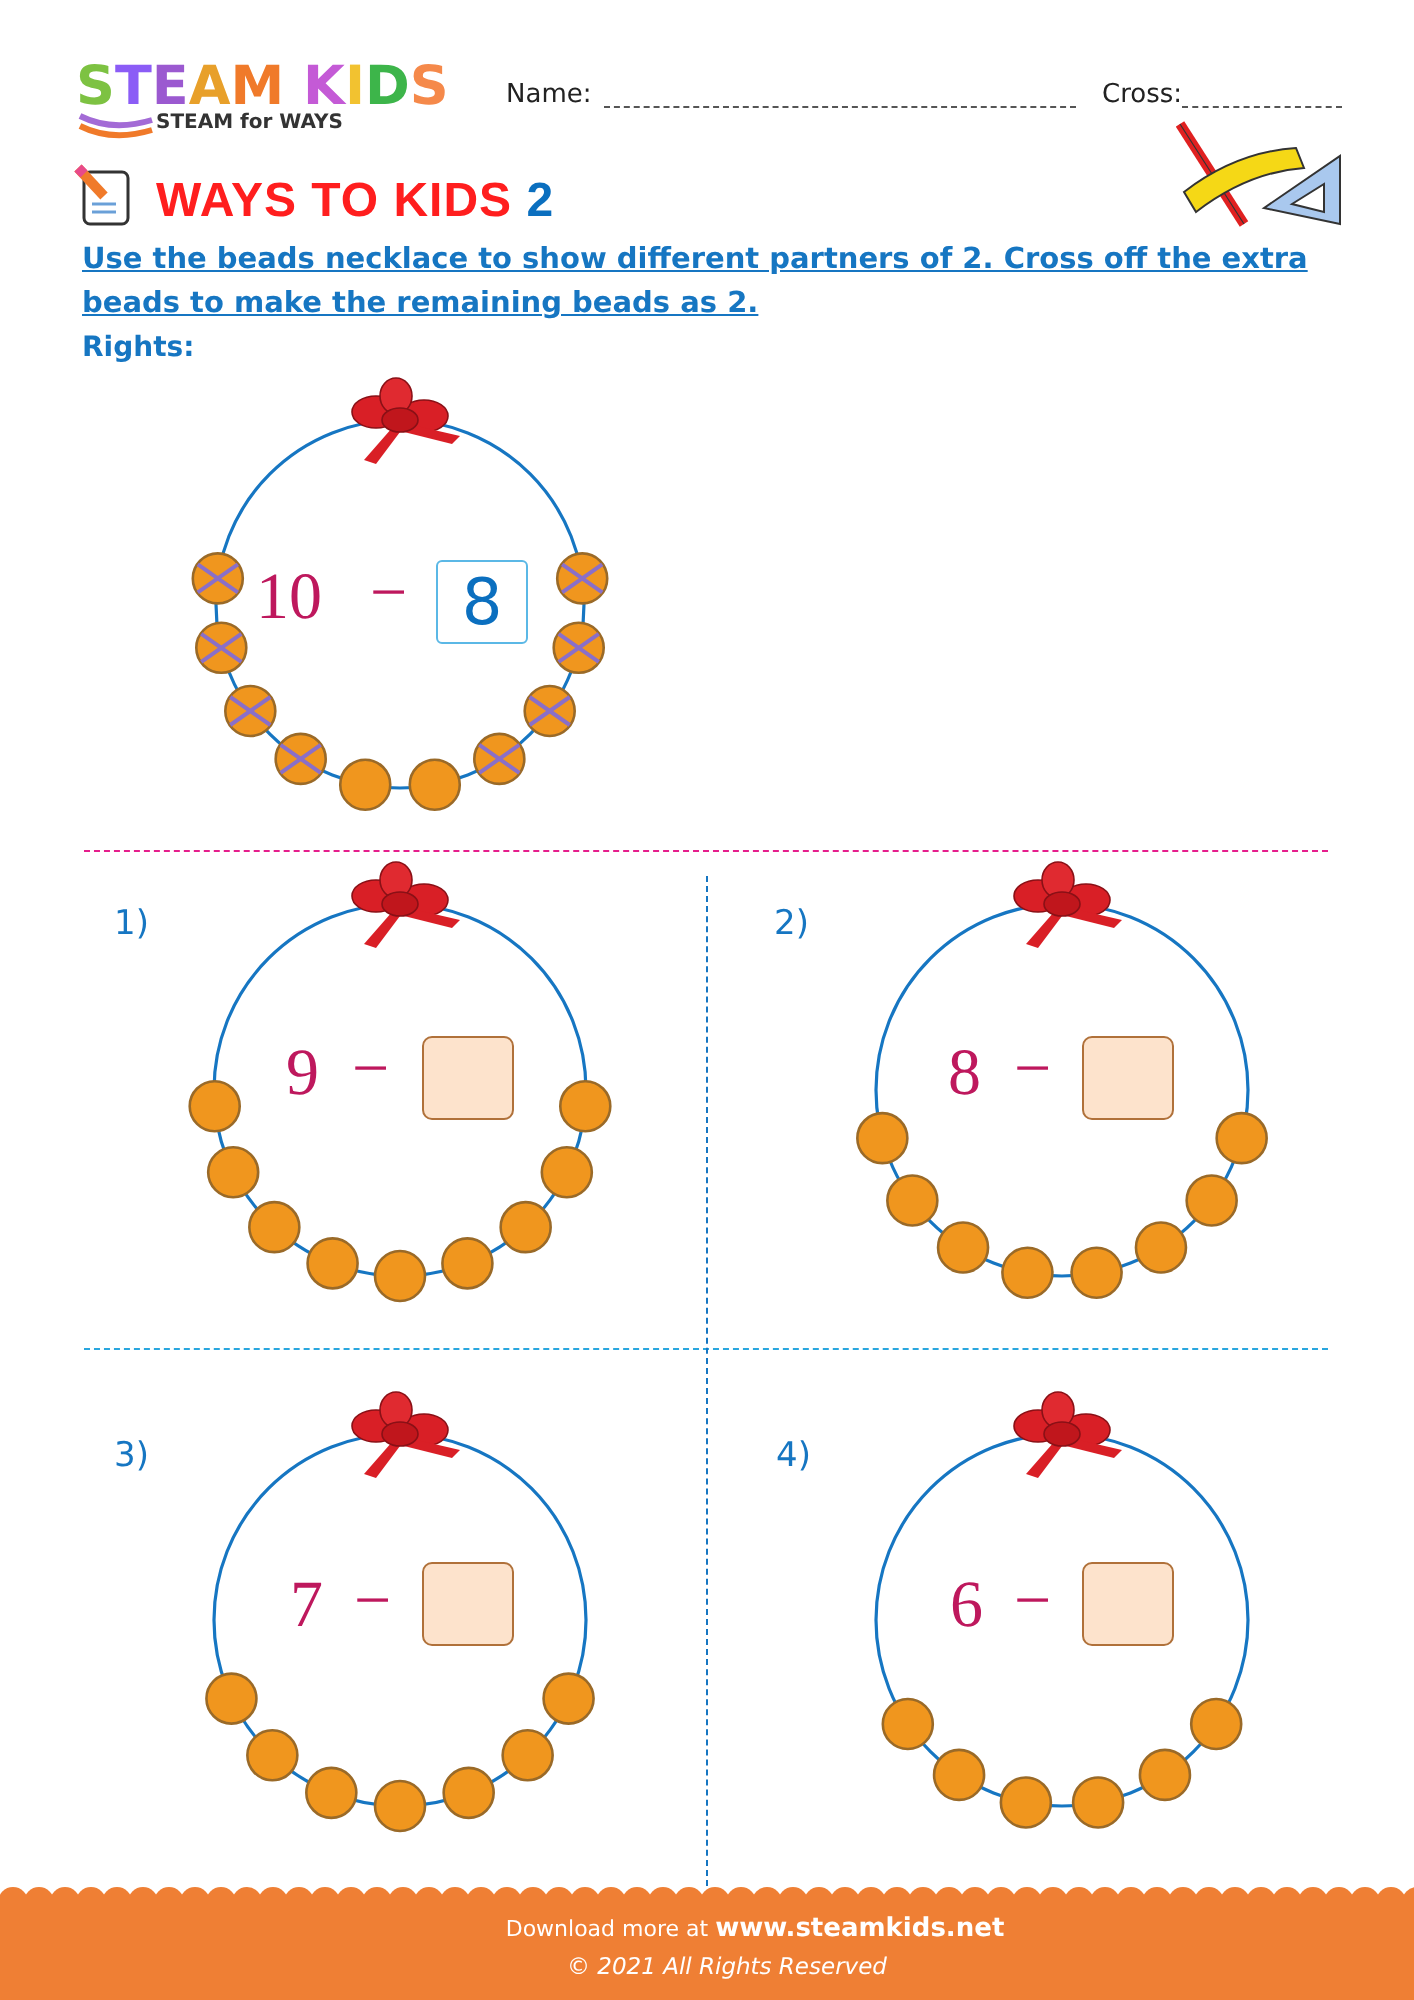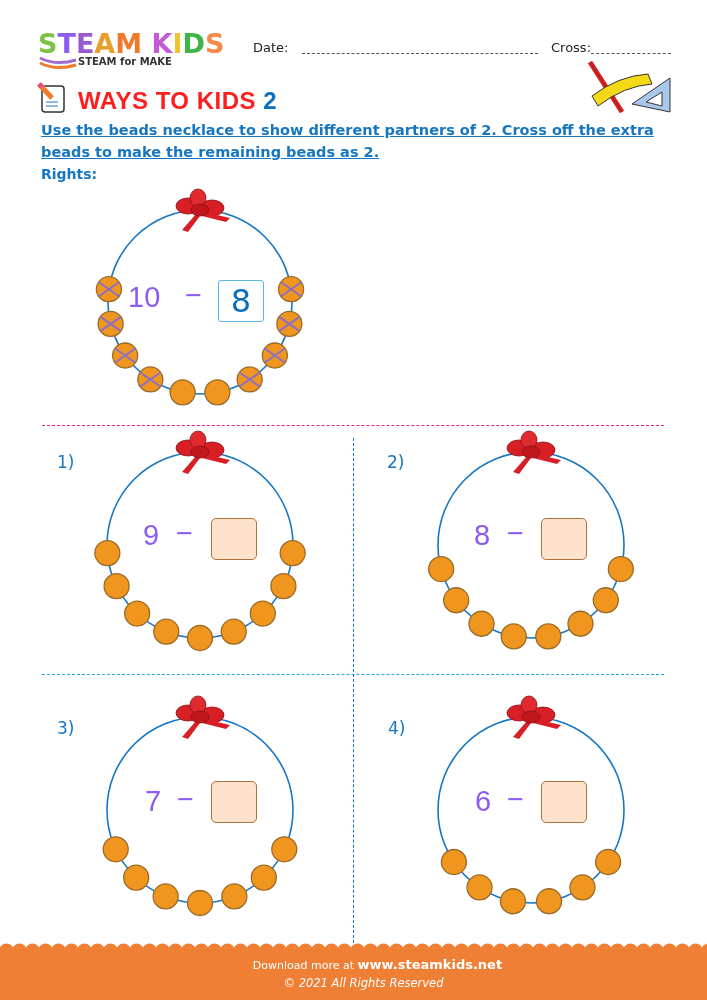--- a/index.html
+++ b/index.html
@@ -10,37 +10,37 @@
   .logo span { display:inline-block; }
   .logo-sub { left:78px; top:56px; font-size:10px; font-weight:bold; color:#333; font-family:"DejaVu Sans", sans-serif; }
   .swoosh { left:38px; top:56px; }
   .field-label { font-family:"DejaVu Sans", sans-serif; font-size:13px; color:#222; }
   .dots { border-bottom:1px dashed #555; height:0; }
   .title { left:78px; top:87px; font-weight:bold; font-size:24px; color:#ff1e1e; letter-spacing:0.5px; }
   .title .num { color:#0b6fbf; }
   .instr { left:41px; top:119px; width:630px; font-family:"DejaVu Sans", sans-serif; font-weight:bold; font-size:14.5px; color:#1676c2; line-height:22px;text-decoration:underline; }
   .example { left:41px; top:166px; font-family:"DejaVu Sans", sans-serif; font-weight:bold; font-size:14px; color:#1676c2; }
   .qnum { font-family:"DejaVu Sans", sans-serif; font-size:17px; color:#1676c2; }
-  .eq { font-family:Liberation Sans, sans-serif; font-size:29px; color:#8b5cf6; }
+  .eq { font-family:Liberation Serif, serif; font-size:33px; color:#be185d; }
   .answer-box { border:1.5px solid #b0713a; background:#fde3cc; border-radius:5px; width:44px; height:40px; }
   .example-box { border:1.5px solid #5bb8e6; background:#fff; border-radius:3px; width:44px; height:40px; font-family:"DejaVu Sans", sans-serif; font-size:32px; color:#0b6fbf; text-align:center; line-height:40px; }
   .footer { left:0; top:948px; width:707px; height:52px; background:#ef7f34; }
   .footer-text { left:0; width:707px; text-align:center; color:#fff; font-family:"DejaVu Sans", sans-serif;padding-left:24px; }
 </style>
 </head>
 <body>
 
 <div class="abs logo" id="logo"><span style="color: rgb(125, 194, 66);">S</span><span style="color: rgb(139, 92, 246);">T</span><span style="color: rgb(155, 89, 208);">E</span><span style="color: rgb(232, 160, 42);">A</span><span style="color: rgb(240, 122, 42);">M</span><span style="color: rgb(255, 255, 255);">&nbsp;</span><span style="color: rgb(196, 90, 214);">K</span><span style="color: rgb(242, 194, 48);">I</span><span style="color: rgb(61, 181, 74);">D</span><span style="color: rgb(245, 137, 74);">S</span></div>
 <svg class="abs swoosh" width="40" height="14">
   <path d="M2 2 Q18 10 38 4" stroke="#a36bd6" stroke-width="3" fill="none"></path>
   <path d="M2 7 Q18 15 38 9" stroke="#f07a2a" stroke-width="3" fill="none"></path>
 </svg>
-<div class="abs logo-sub">STEAM for MAKE</div>
-
-<div class="abs field-label" style="left:253px; top:40px;">Date:</div>
+<div class="abs logo-sub">STEAM for WAYS</div>
+
+<div class="abs field-label" style="left:253px; top:40px;">Name:</div>
 <div class="abs dots" style="left:302px; top:53px; width:236px;"></div>
 <div class="abs field-label" style="left:551px; top:40px;">Cross:</div>
 <div class="abs dots" style="left:591px; top:53px; width:80px;"></div>
 
 <svg class="abs" style="left:588px; top:60px;" width="86" height="56">
   <polygon points="44,44 82,18 82,52" fill="#a9c8ee" stroke="#333" stroke-width="1"></polygon>
   <polygon points="58,42 74,32 74,46" fill="#fff" stroke="#333" stroke-width="1"></polygon>
   <line x1="2" y1="2" x2="34" y2="52" stroke="#e02020" stroke-width="5"></line>
   <line x1="2" y1="2" x2="34" y2="52" stroke="#333" stroke-width="0.6"></line>
   <path d="M4 36 Q30 16 60 14 L64 24 Q36 26 10 46 Z" fill="#f5d816" stroke="#333" stroke-width="1"></path>

